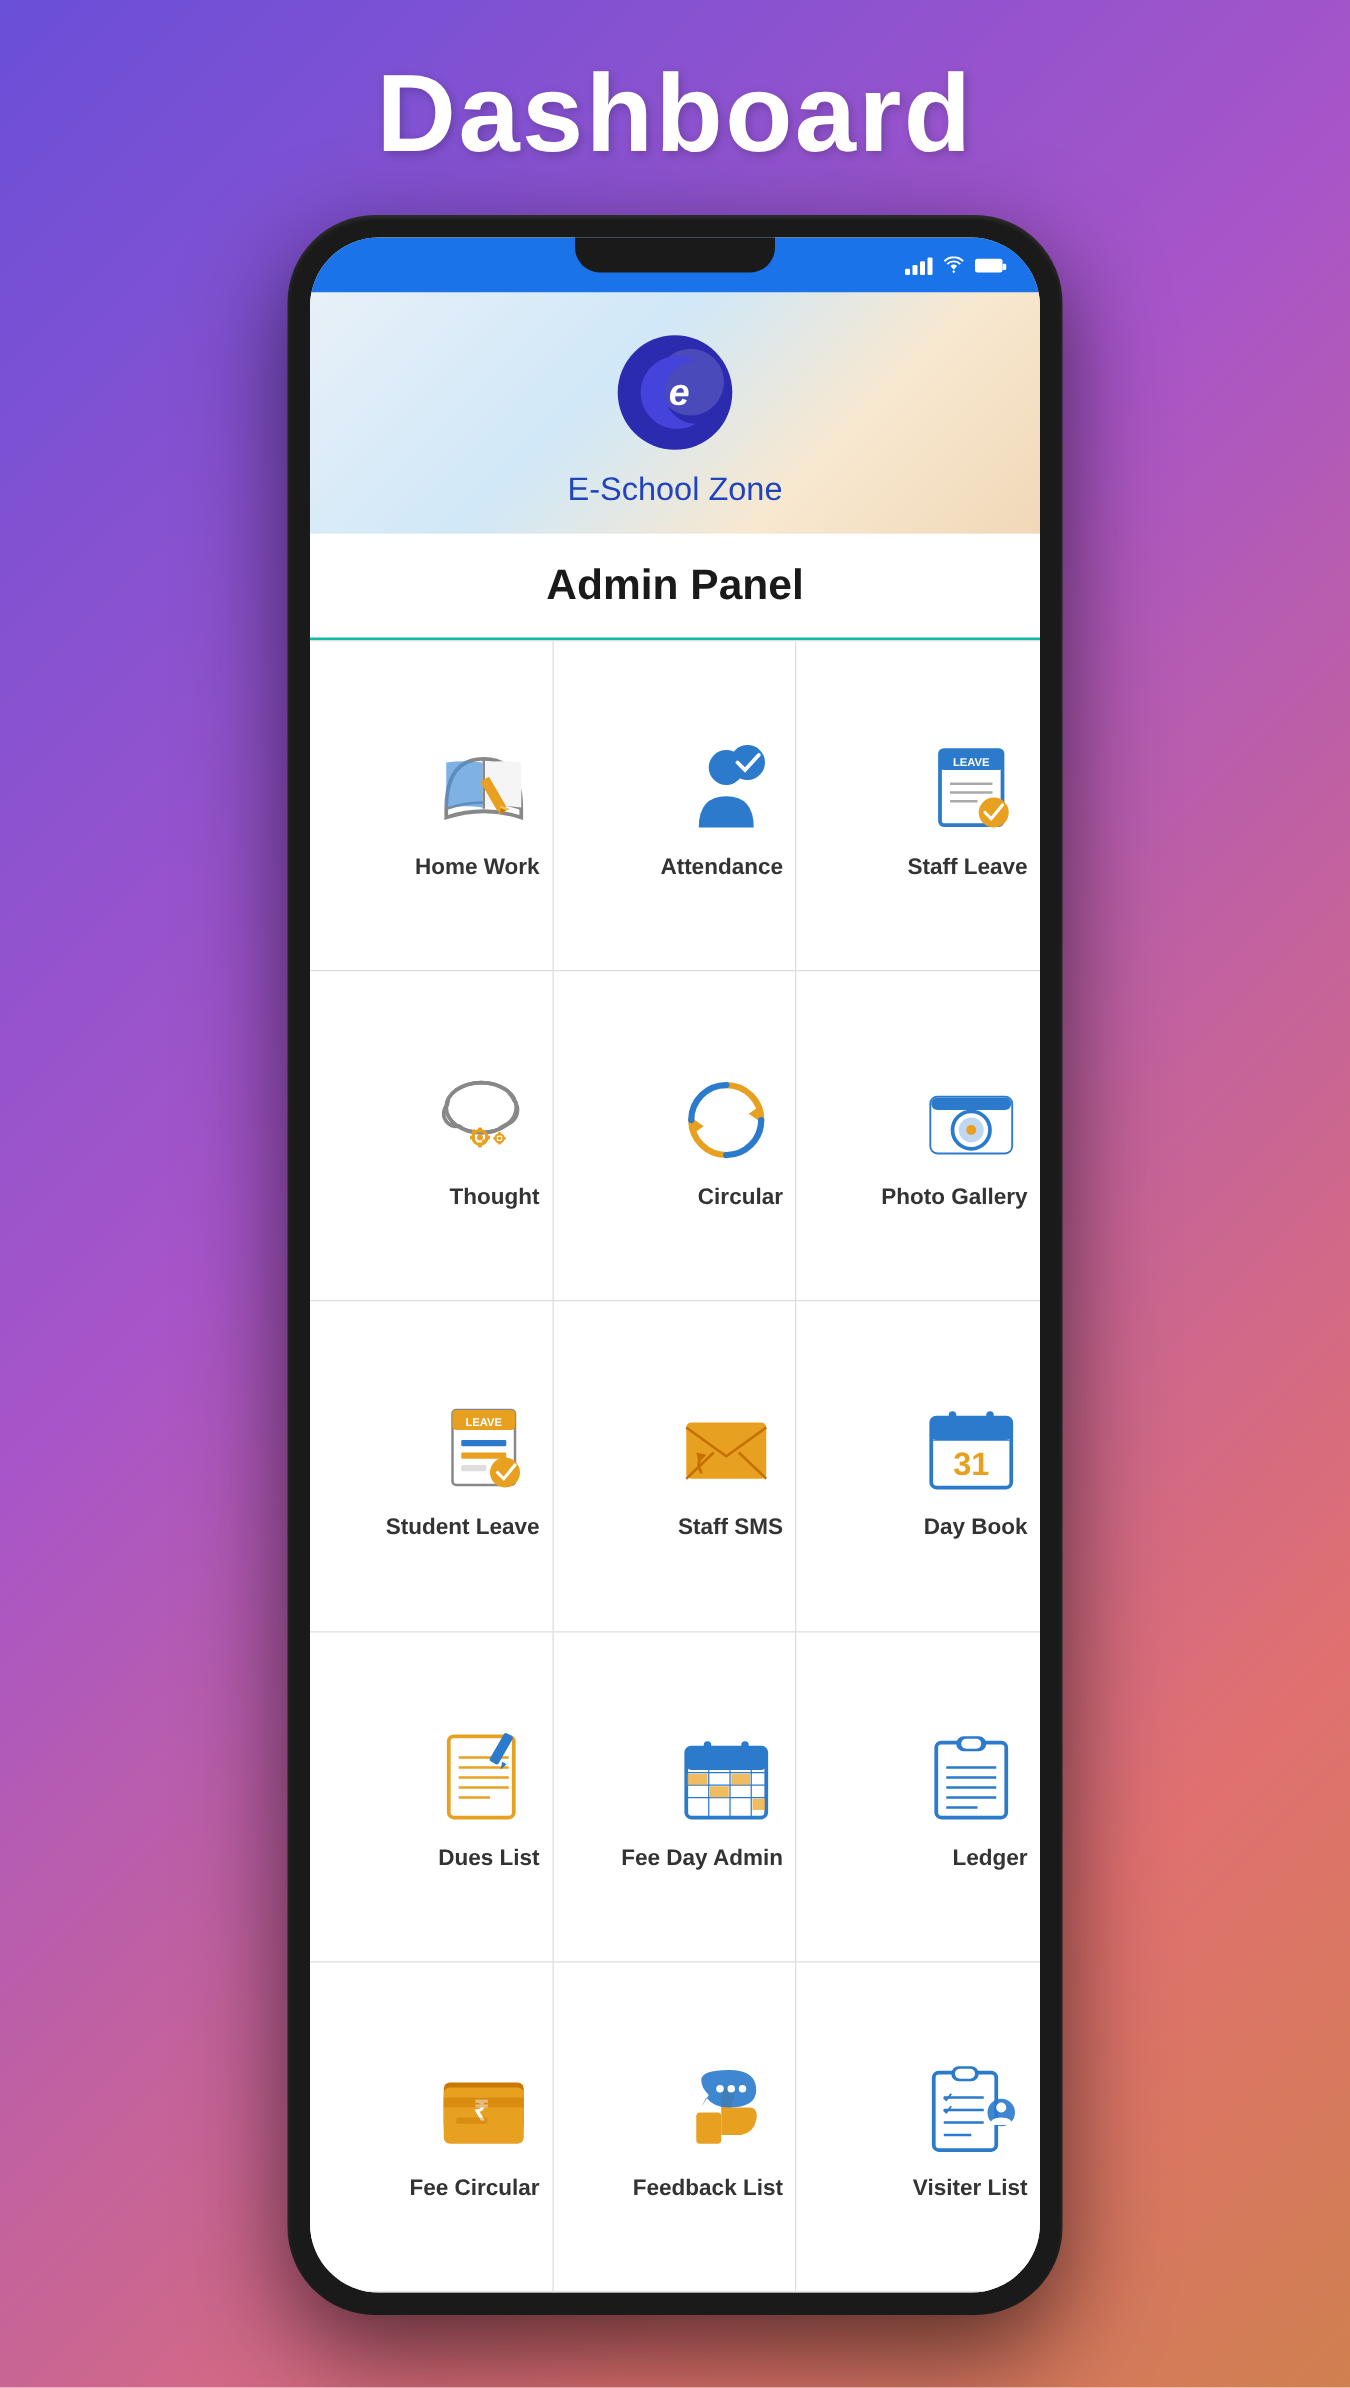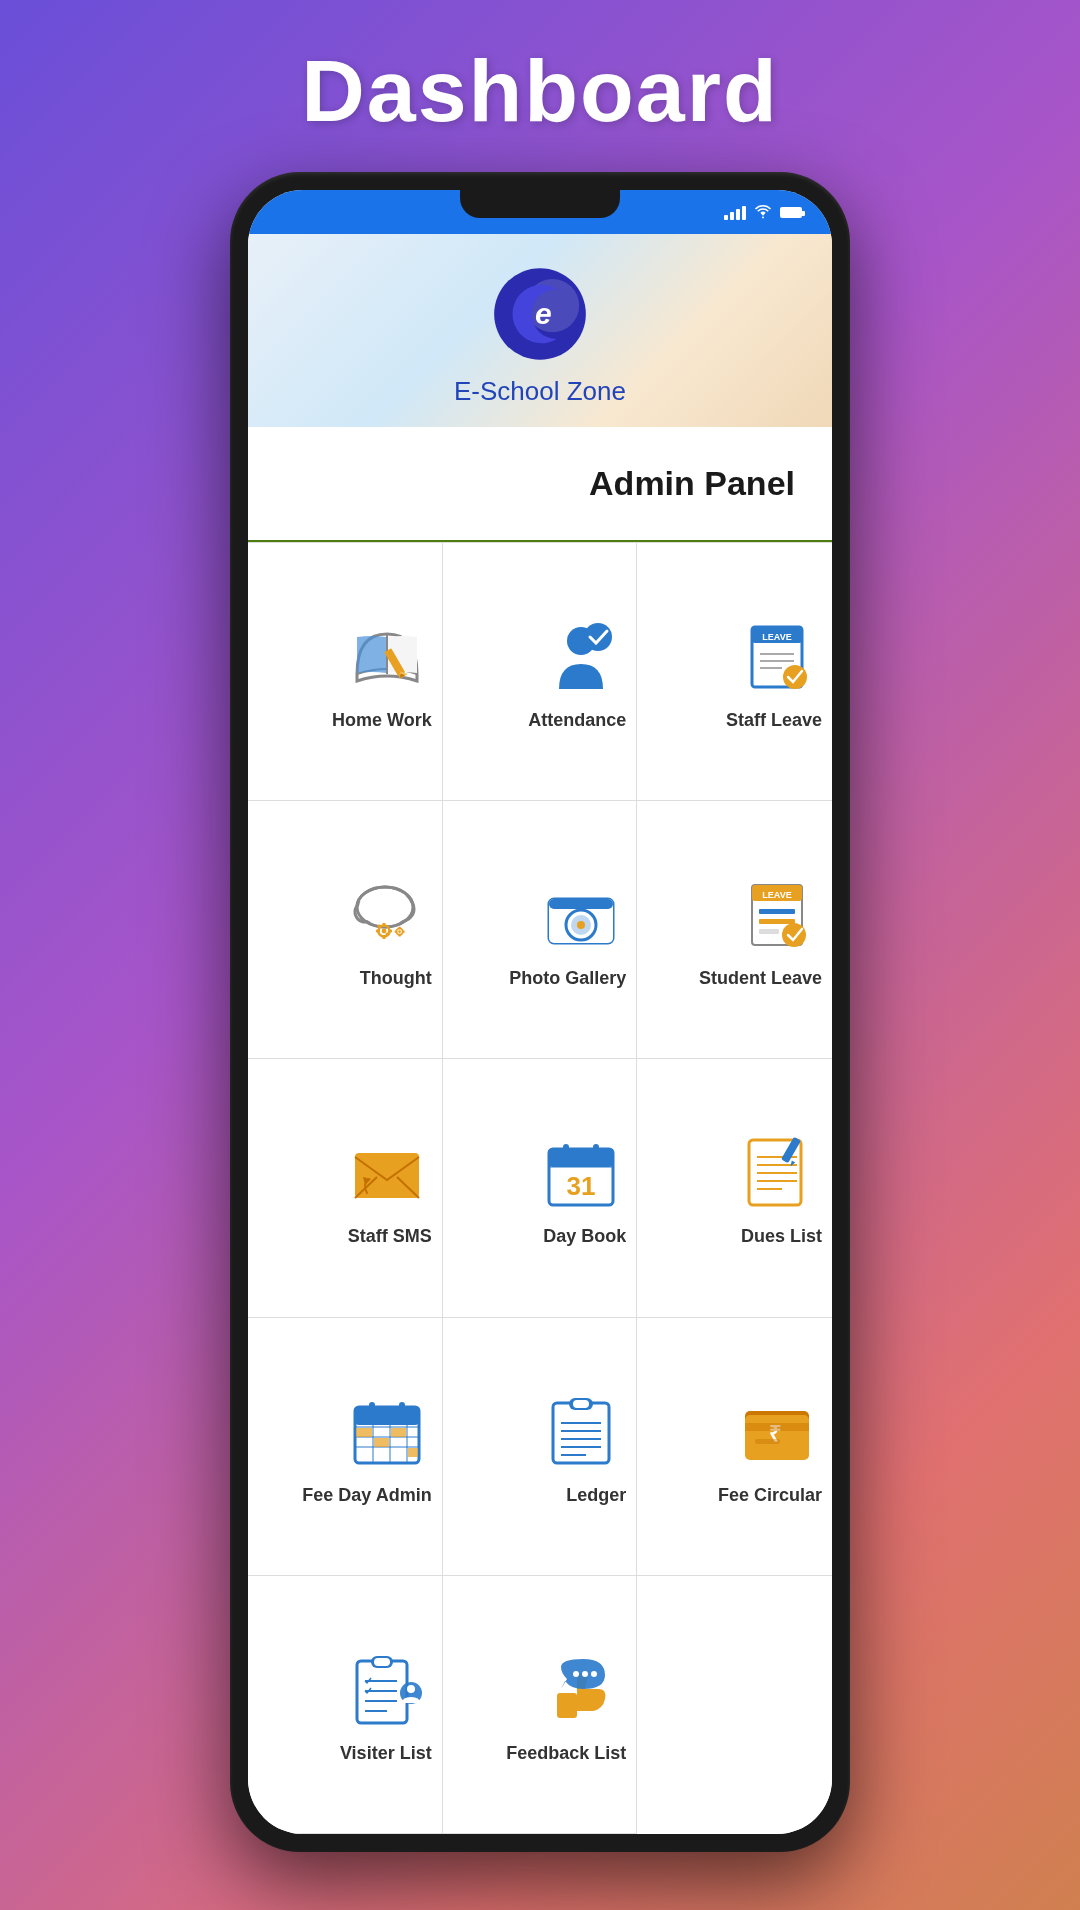--- a/index.html
+++ b/index.html
@@ -116,23 +116,23 @@
       height: 100%;
     }
     .app-name {
       color: #2244bb;
       font-size: 26px;
       font-weight: 400;
     }
     
     .admin-header {
       background: white;
-      padding: 37px;
-      text-align: right;
-      border-bottom: 2px solid #4d7c0f;
+      padding: 22px;
+      text-align: center;
+      border-bottom: 2px solid #14b8a6;
     }
     .admin-title {
       font-size: 34px;
       font-weight: 900;
       color: #1a1a1a;
     }
     
     .grid-container {
       flex: 1;
       background: white;
@@ -303,20 +303,35 @@
               <rect x="10" y="3" width="4" height="5" rx="1" fill="#e8a020"></rect>
               <rect x="10" y="16" width="4" height="5" rx="1" fill="#e8a020"></rect>
               <rect x="3" y="10" width="5" height="4" rx="1" fill="#e8a020"></rect>
               <rect x="16" y="10" width="5" height="4" rx="1" fill="#e8a020"></rect>
             </g>
           </svg>
         </div>
         <span class="item-label">Thought</span>
       </div>
 
+      <div class="grid-item">
+        <div class="icon-container">
+          <svg viewBox="0 0 80 75">
+
+            <path d="M40 12 A28 28 0 0 1 68 40" fill="none" stroke="#e8a020" stroke-width="5" stroke-linecap="round"></path>
+            <polygon points="68,28 68,42 58,35" fill="#e8a020"></polygon>
+            <path d="M40 68 A28 28 0 0 1 12 40" fill="none" stroke="#e8a020" stroke-width="5" stroke-linecap="round"></path>
+            <polygon points="12,52 12,38 22,45" fill="#e8a020"></polygon>
+
+            <path d="M40 12 A28 28 0 0 0 12 40" fill="none" stroke="#2b7acc" stroke-width="5" stroke-linecap="round"></path>
+            <path d="M40 68 A28 28 0 0 0 68 40" fill="none" stroke="#2b7acc" stroke-width="5" stroke-linecap="round"></path>
+          </svg>
+        </div>
+        <span class="item-label">Circular</span>
+      </div>
 
       <div class="grid-item">
         <div class="icon-container">
           <svg viewBox="0 0 80 75">
 
             <rect x="8" y="22" width="64" height="44" rx="5" fill="none" stroke="#2b7acc" stroke-width="3"></rect>
             <rect x="8" y="22" width="64" height="44" rx="5" fill="white"></rect>
 
             <rect x="8" y="22" width="64" height="10" rx="5" fill="#2b7acc"></rect>
 
@@ -461,53 +476,53 @@
             <rect x="18" y="46" width="25" height="5" rx="2" fill="#c47000" opacity="0.4"></rect>
           </svg>
         </div>
         <span class="item-label">Fee Circular</span>
       </div>
 
       <div class="grid-item">
         <div class="icon-container">
           <svg viewBox="0 0 80 75">
 
+            <rect x="16" y="42" width="20" height="25" rx="3" fill="#e8a020"></rect>
+
+            <path d="M36 50 L36 30 Q36 22 42 22 Q48 22 46 30 L44 38 L58 38 Q66 38 64 48 Q62 58 52 60 L36 60Z" fill="#e8a020"></path>
+
+            <path d="M42 8 Q64 8 64 24 Q64 38 42 38 Q30 38 24 30 L20 38 L26 28 Q20 22 20 16 Q20 8 42 8Z" fill="#2b7acc" opacity="0.9"></path>
+
+            <circle cx="35" cy="23" r="3" fill="white"></circle>
+            <circle cx="44" cy="23" r="3" fill="white"></circle>
+            <circle cx="53" cy="23" r="3" fill="white"></circle>
+          </svg>
+        </div>
+        <span class="item-label">Feedback List</span>
+      </div>
+
+      <div class="grid-item">
+        <div class="icon-container">
+          <svg viewBox="0 0 80 75">
+
             <rect x="10" y="10" width="50" height="62" rx="4" fill="white" stroke="#2b7acc" stroke-width="3"></rect>
             <rect x="24" y="5" width="22" height="12" rx="6" fill="#2b7acc"></rect>
             <rect x="27" y="7" width="16" height="8" rx="4" fill="white"></rect>
 
             <line x1="18" y1="30" x2="50" y2="30" stroke="#2b7acc" stroke-width="2"></line>
             <line x1="18" y1="40" x2="50" y2="40" stroke="#2b7acc" stroke-width="2"></line>
             <line x1="18" y1="50" x2="50" y2="50" stroke="#2b7acc" stroke-width="2"></line>
             <line x1="18" y1="60" x2="40" y2="60" stroke="#2b7acc" stroke-width="2"></line>
 
             <polyline points="18,30 20,32 24,27" fill="none" stroke="#2b7acc" stroke-width="1.5"></polyline>
             <polyline points="18,40 20,42 24,37" fill="none" stroke="#2b7acc" stroke-width="1.5"></polyline>
 
             <circle cx="64" cy="42" r="11" fill="#2b7acc" opacity="0.9"></circle>
             <circle cx="64" cy="38" r="4" fill="white"></circle>
             <path d="M55 52 Q55 46 64 46 Q73 46 73 52Z" fill="white"></path>
           </svg>
         </div>
         <span class="item-label">Visiter List</span>
       </div>
 
-      <div class="grid-item">
-        <div class="icon-container">
-          <svg viewBox="0 0 80 75">
-
-            <rect x="16" y="42" width="20" height="25" rx="3" fill="#e8a020"></rect>
-
-            <path d="M36 50 L36 30 Q36 22 42 22 Q48 22 46 30 L44 38 L58 38 Q66 38 64 48 Q62 58 52 60 L36 60Z" fill="#e8a020"></path>
-
-            <path d="M42 8 Q64 8 64 24 Q64 38 42 38 Q30 38 24 30 L20 38 L26 28 Q20 22 20 16 Q20 8 42 8Z" fill="#2b7acc" opacity="0.9"></path>
-
-            <circle cx="35" cy="23" r="3" fill="white"></circle>
-            <circle cx="44" cy="23" r="3" fill="white"></circle>
-            <circle cx="53" cy="23" r="3" fill="white"></circle>
-          </svg>
-        </div>
-        <span class="item-label">Feedback List</span>
-      </div>
-
     </div>
   </div>
 </div>
 
 </body></html>

